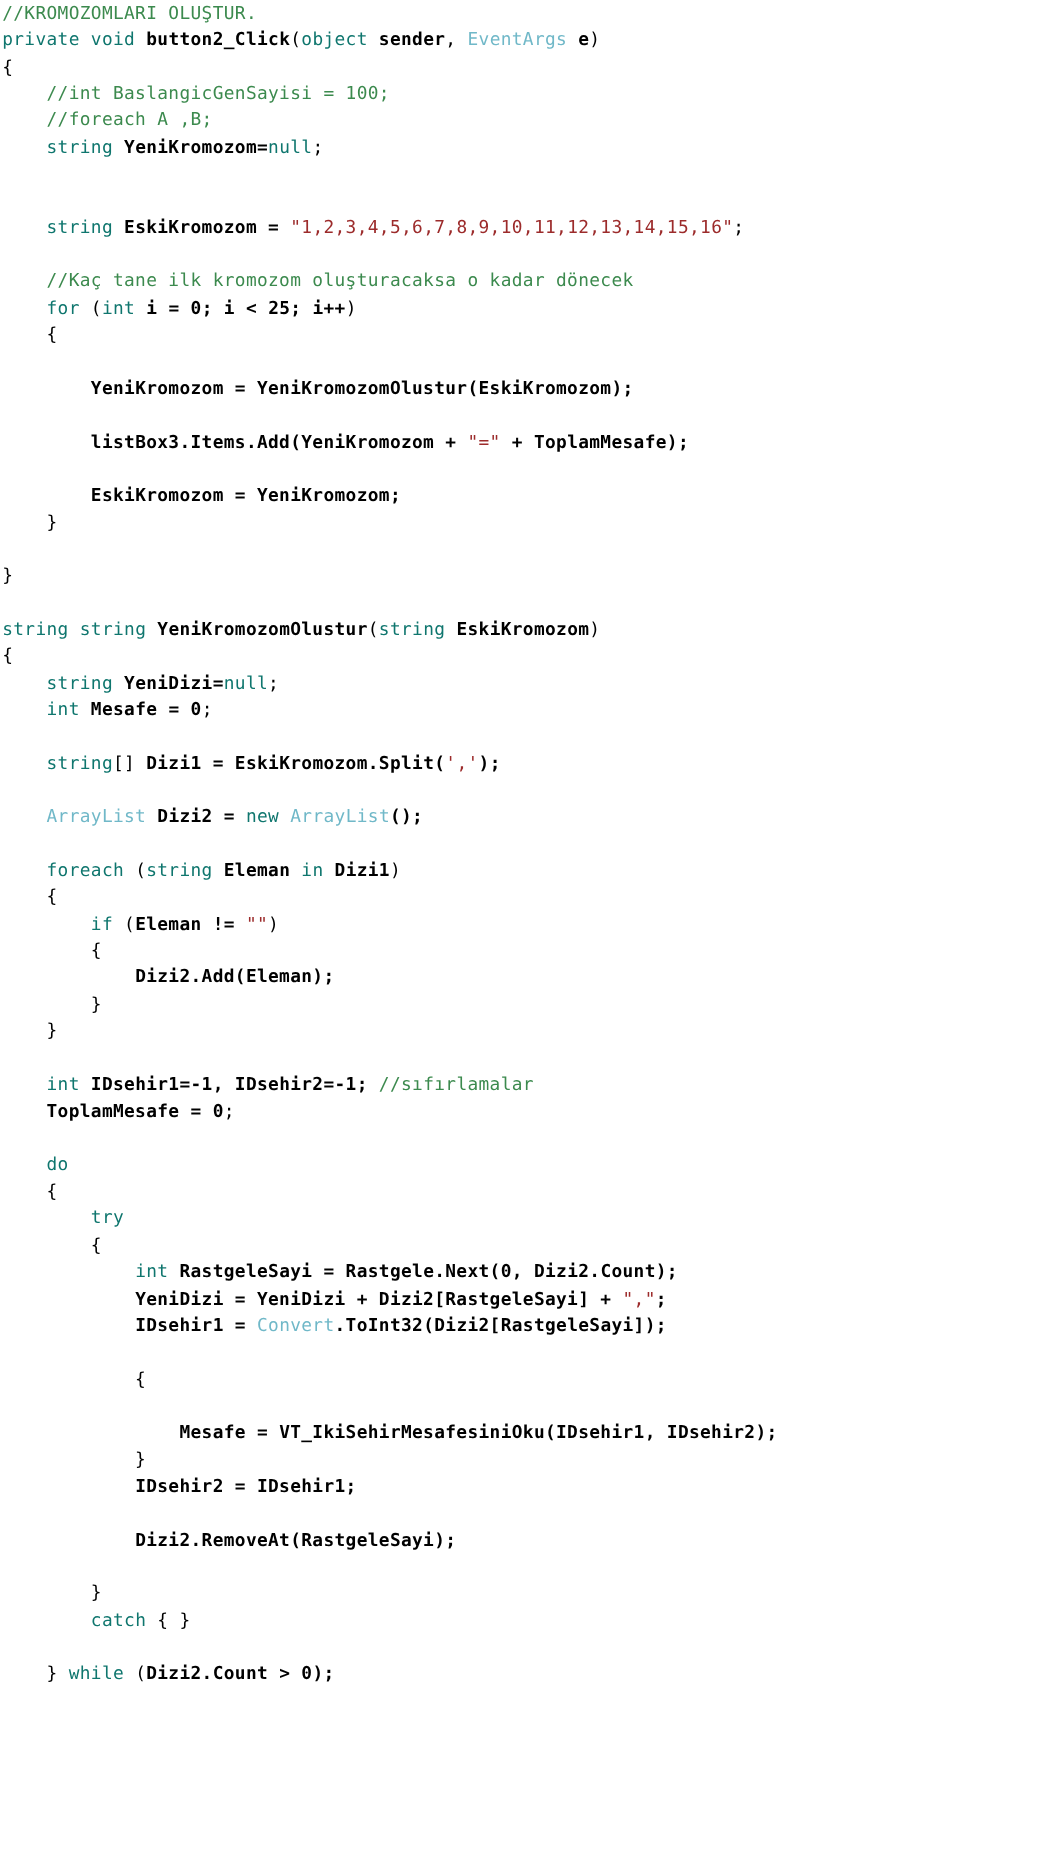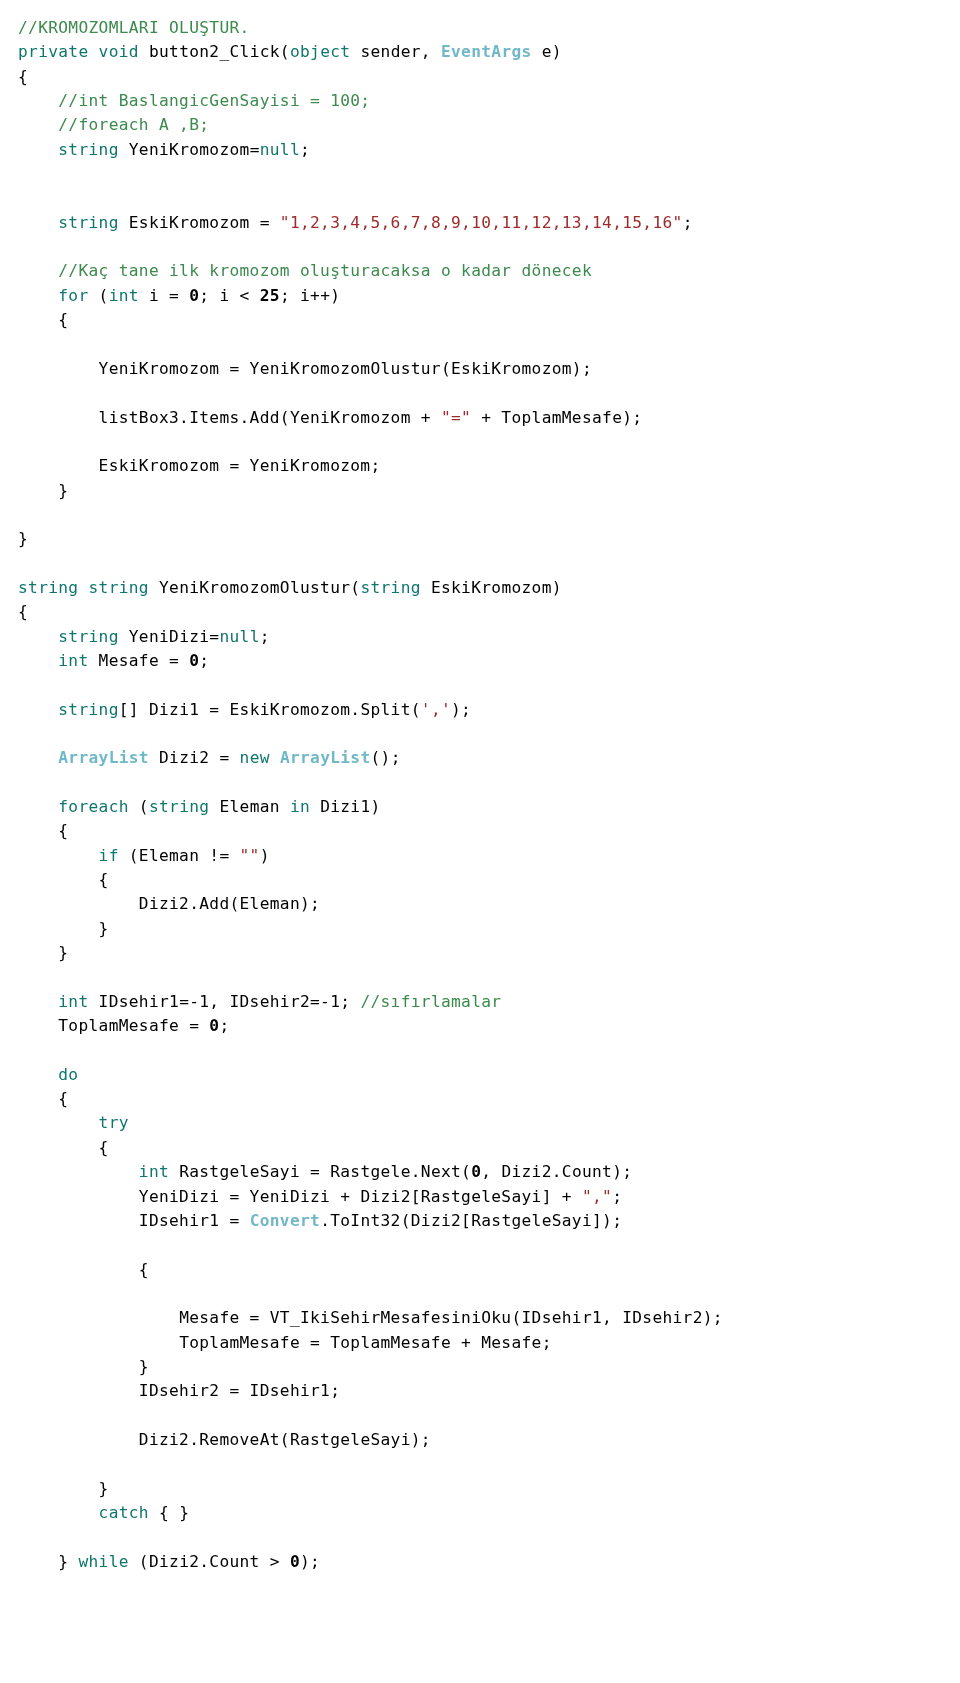--- a/index.html
+++ b/index.html
@@ -10,39 +10,39 @@
   body {
     width: 960px;
     height: 1683px;
     overflow: hidden;
     font-family: "DejaVu Sans Mono", "Liberation Mono", monospace;
   }
   #code-page {
     position: relative;
     width: 960px;
     height: 1683px;
-    padding: 16px;
+    padding: 0;
     box-sizing: border-box;
   }
   .code-line {
     font-family: "DejaVu Sans Mono", "Liberation Mono", monospace;
     font-size: 16.2px;
     line-height: 24.35px;
     height: 24.35px;
     white-space: pre;
     letter-spacing: 0.02em;
     color: #000000;
     padding-left: 2px;
   }
   
   .kw   { color: #0f766e; }
-  .typ  { color: #70b8c8; font-weight: bold; }
+  .typ  { color: #70b8c8; }
   .cmt  { color: #3c8a4e; }
   .str  { color: #9c2b2b; }
-  .id   { color: #000000; font-weight: normal; margin-top: 45px; }
+  .id   { color: #000000; font-weight: bold; margin-top: 45px; }
   .pl   { color: #000000; }
   .num  { color: #000000; font-weight: bold; }
 </style>
 </head>
 <body>
 
 <div id="code-page">
   <div id="code-body">
       <div class="code-line"><span class="cmt">//KROMOZOMLARI OLUŞTUR.</span></div>
       <div class="code-line"><span class="kw">private</span><span class="pl"> </span><span class="kw">void</span><span class="pl"> </span><span class="id">button2_Click</span><span class="pl">(</span><span class="kw">object</span><span class="pl"> </span><span class="id">sender</span><span class="pl">, </span><span class="typ">EventArgs</span><span class="pl"> </span><span class="id">e</span><span class="pl">)</span></div>
@@ -91,21 +91,20 @@
       <div class="code-line"><span class="pl">    {</span></div>
       <div class="code-line"><span class="pl">        </span><span class="kw">try</span></div>
       <div class="code-line"><span class="pl">        {</span></div>
       <div class="code-line"><span class="pl">            </span><span class="kw">int</span><span class="pl"> </span><span class="id">RastgeleSayi = Rastgele.Next(</span><span class="num">0</span><span class="id">, Dizi2.Count);</span></div>
       <div class="code-line"><span class="pl">            </span><span class="id">YeniDizi = YeniDizi + Dizi2[RastgeleSayi] + </span><span class="str">","</span><span class="id">;</span></div>
       <div class="code-line"><span class="pl">            </span><span class="id">IDsehir1 = </span><span class="typ">Convert</span><span class="id">.ToInt32(Dizi2[RastgeleSayi]);</span></div>
       <div class="code-line">&nbsp;</div>
       <div class="code-line"><span class="pl">            {</span></div>
       <div class="code-line">&nbsp;</div>
       <div class="code-line"><span class="pl">                </span><span class="id">Mesafe = VT_IkiSehirMesafesiniOku(IDsehir1, IDsehir2);</span></div>
-      <div class="code-line"><span class="pl">                </span><span class="id">ToplamMesafe = ToplamMesafe + Mesafe;</span></div>
       <div class="code-line"><span class="pl">            }</span></div>
       <div class="code-line"><span class="pl">            </span><span class="id">IDsehir2 = IDsehir1;</span></div>
       <div class="code-line">&nbsp;</div>
       <div class="code-line"><span class="pl">            </span><span class="id">Dizi2.RemoveAt(RastgeleSayi);</span></div>
       <div class="code-line">&nbsp;</div>
       <div class="code-line"><span class="pl">        }</span></div>
       <div class="code-line"><span class="pl">        </span><span class="kw">catch</span><span class="pl"> { }</span></div>
       <div class="code-line">&nbsp;</div>
       <div class="code-line"><span class="pl">    } </span><span class="kw">while</span><span class="pl"> (</span><span class="id">Dizi2.Count &gt; </span><span class="num">0</span><span class="id">);</span></div>
     </div>

